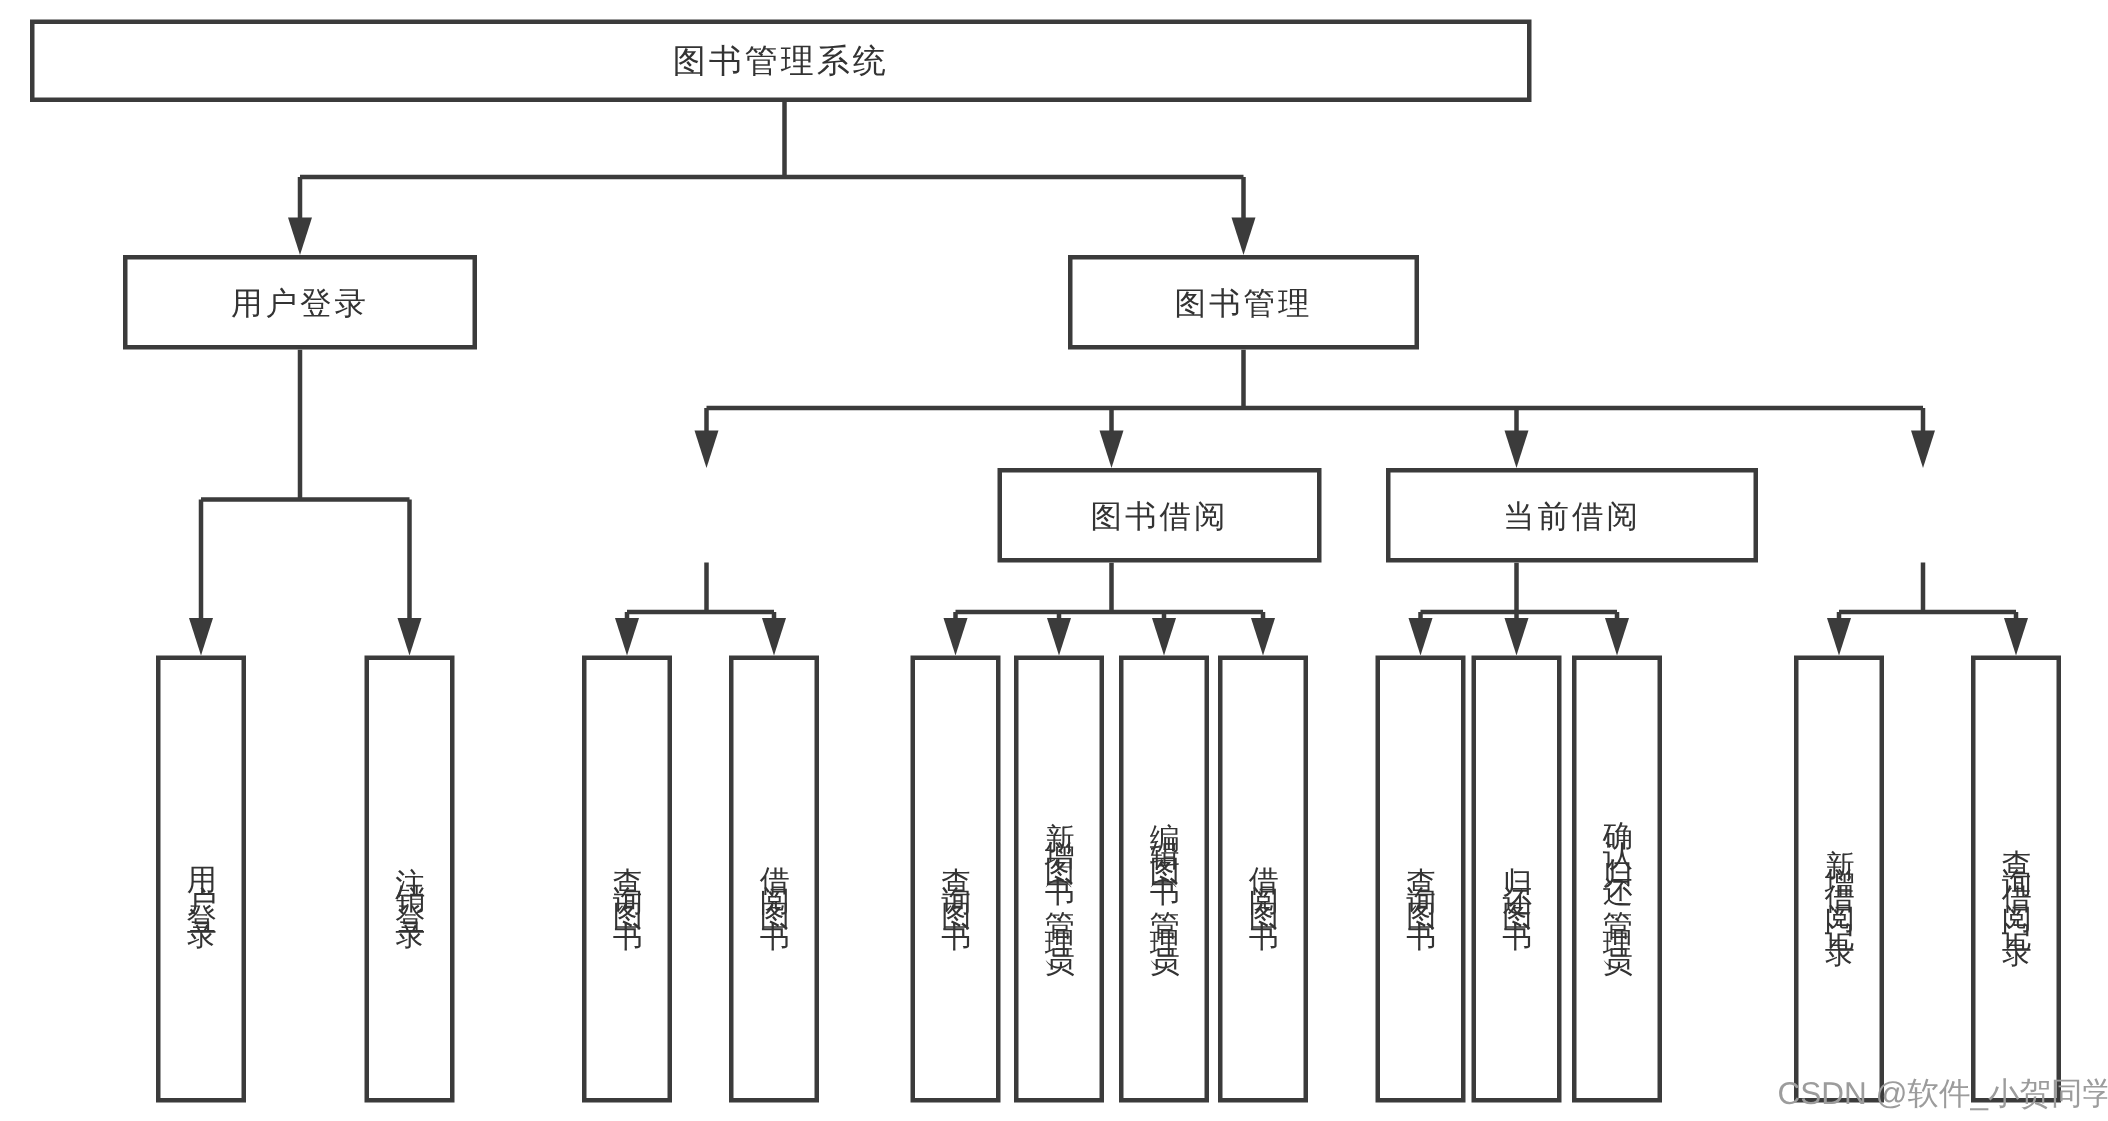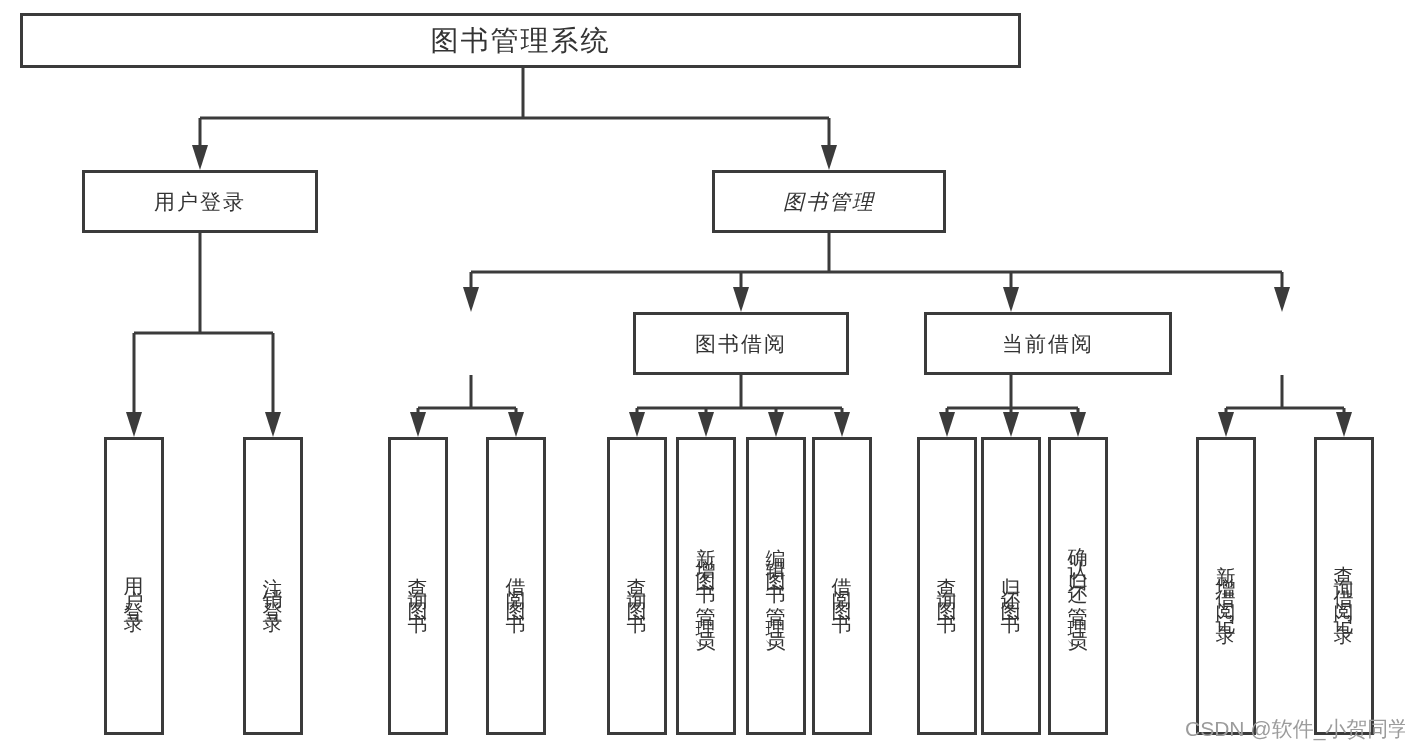--- a/index.html
+++ b/index.html
@@ -23,21 +23,21 @@
   .node{
     position:absolute;
     box-sizing:border-box;
     border:3px solid var(--line);
     background:var(--bg);
     display:flex;align-items:center;justify-content:center;
     font-size:21px;
     letter-spacing:2px;
     color:var(--text);
   }
-  .node.root{font-size:28px;}
+  .node.root{font-size:22px;}
   .leaf{
     position:absolute;
     top:437px;height:298px;width:60px;
     box-sizing:border-box;
     border:3px solid var(--line);
     background:var(--bg);
     display:flex;align-items:center;justify-content:center;
   }
   .leaf span{
     writing-mode:vertical-rl;
@@ -111,25 +111,25 @@
     </g>
   </svg>
 
   <div class="node root" style="left:20px;top:13px;width:1001px;height:55px;">
     <span>图书管理系统</span>
   </div>
 
   <div class="node" style="left:82px;top:170px;width:236px;height:63px;">
     <span>用户登录</span>
   </div>
-  <div class="node" style="left:712px;top:170px;width:234px;height:63px;font-style:italic;">
+  <div class="node" style="left:712px;top:170px;width:234px;height:63px;">
     <span>图书管理</span>
   </div>
 
-  <div class="node" style="left:633px;top:312px;width:216px;height:63px;">
+  <div class="node" style="left:665px;top:312px;width:216px;height:63px;">
     <span>图书借阅</span>
   </div>
   <div class="node" style="left:924px;top:312px;width:248px;height:63px;">
     <span>当前借阅</span>
   </div>
 
   <div class="leaf" style="left:104px;">
     <span>用户登录</span>
   </div>
   <div class="leaf" style="left:243px;">

